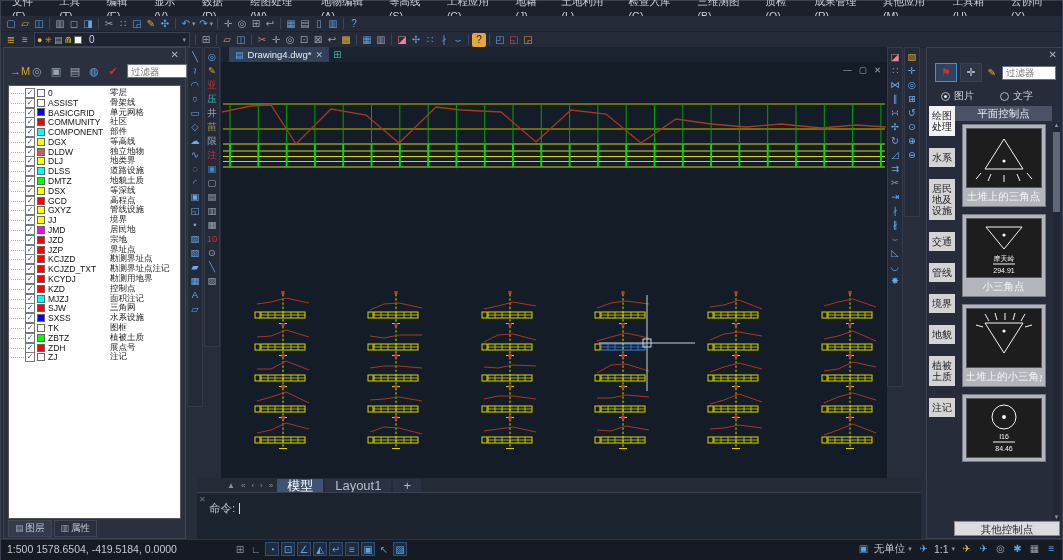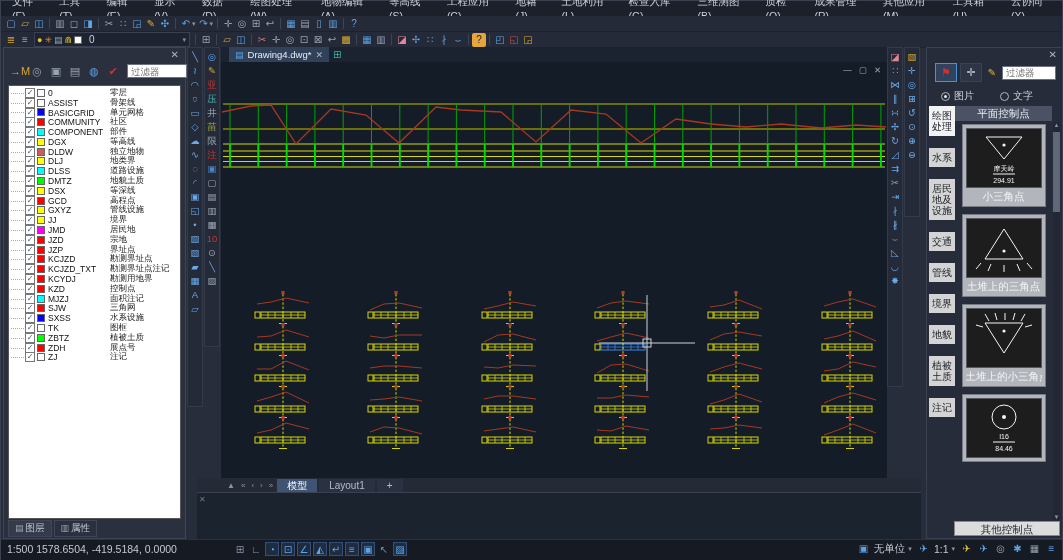--- a/index.html
+++ b/index.html
@@ -65,21 +65,21 @@
   #dwgtab .x{color:#aeb6c2;font-size:9px;}
   #newtab{color:#3ab0a0;font-size:10px;}
   #canvas{position:absolute;left:220px;top:61px;width:666px;height:416px;background:#141c28;overflow:hidden;}
   #wincontrols{position:absolute;right:6px;top:3px;display:flex;gap:7px;z-index:5;}
   #wincontrols span{color:#9aa3b2;font-size:8.5px;line-height:10px;cursor:default;}
 
   
   #modelbar{position:absolute;left:196px;top:477px;width:724px;height:14px;background:#242a36;
             display:flex;align-items:center;padding-left:28px;box-sizing:border-box;gap:2px;}
   .nav{color:#8a93a5;font-size:8px;padding:0 2px;}
-  .mtab{font-size:10px;color:#b6bdc9;background:#2a3140;padding:0 10px;line-height:13px;}
+  .mtab{font-size:13px;color:#b6bdc9;background:#2a3140;padding:0 10px;line-height:13px;}
   .mtab.on{background:#3f5374;color:#fff;}
   #cmd{position:absolute;left:196px;top:491px;width:724px;height:47px;background:#1b232f;
        border-top:1px solid #39404f;box-sizing:border-box;padding:2px 4px 0 12px;}
   #cmd .ln{color:#bac1cc;font-size:11.5px;line-height:12.5px;white-space:pre;}
   #cmd-close{position:absolute;left:2px;top:2px;color:#707a88;font-size:8px;}
   #cmd .prompt{margin-top:7px;display:flex;align-items:center;}
   .caret{display:inline-block;width:1px;height:11px;background:#d8dde5;margin-left:4px;}
 
   
   #rightpanel{position:absolute;left:925px;top:46px;width:137px;height:492px;background:#262c39;
@@ -994,20 +994,24 @@
       <span class="nav">»</span>
       <span class="mtab on">模型</span>
       <span class="mtab">Layout1</span>
       <span class="mtab">+</span>
     </div>
 
   <div id="cmd">
     <span id="cmd-close">✕</span>
     <div id="cmd-history">
       </div>
+    <div class="prompt">
+      <span class="ln">命令:</span>
+      <span class="caret"></span>
+    </div>
   </div>
 
   <div id="vtbC" class="vtb">
       <span class="ticon" style="color: rgb(224, 136, 152);">◪</span>
       <span class="ticon" style="color: rgb(106, 168, 232);">∷</span>
       <span class="ticon" style="color: rgb(106, 168, 232);">⋈</span>
       <span class="ticon" style="color: rgb(106, 168, 232);">∥</span>
       <span class="ticon" style="color: rgb(106, 168, 232);">∺</span>
       <span class="ticon" style="color: rgb(106, 168, 232);">✢</span>
       <span class="ticon" style="color: rgb(106, 168, 232);">↻</span>
@@ -1059,39 +1063,39 @@
         <div class="cat">管线</div>
         <div class="cat">境界</div>
         <div class="cat">地貌</div>
         <div class="cat">植被土质</div>
         <div class="cat">注记</div>
       </div>
     <div id="rp-sechead">平面控制点</div>
     <div id="rp-scroll">
         <div class="sym-card">
           <div class="sym-thumb"><svg width="74" height="58" viewBox="0 0 70 58" xmlns="http://www.w3.org/2000/svg">
-              <polygon points="17,8 53,8 35,30" fill="none" stroke="#f5f5f5"></polygon>
-              <circle cx="35" cy="16" r="1.6" fill="#f5f5f5"></circle>
-              <text x="35" y="42" fill="#f5f5f5" font-size="7" text-anchor="middle" font-family="Liberation Sans,sans-serif">摩天岭</text>
-              <line x1="24" y1="45" x2="46" y2="45" stroke="#f5f5f5" stroke-width="1"></line>
-              <text x="35" y="54" fill="#f5f5f5" font-size="7" text-anchor="middle" font-family="Liberation Sans,sans-serif">294.91</text>
-            </svg></div>
-          <div class="sym-label">小三角点</div>
-        </div>
-        <div class="sym-card">
-          <div class="sym-thumb"><svg width="74" height="58" viewBox="0 0 70 58" xmlns="http://www.w3.org/2000/svg">
               <polygon points="35,10 16,40 54,40" fill="none" stroke="#f5f5f5"></polygon>
               <circle cx="35" cy="32" r="1.6" fill="#f5f5f5"></circle>
               <line x1="12" y1="44" x2="7" y2="50" stroke="#f5f5f5" stroke-width="1"></line>
               <line x1="22" y1="45" x2="19" y2="52" stroke="#f5f5f5" stroke-width="1"></line>
               <line x1="35" y1="46" x2="35" y2="53" stroke="#f5f5f5" stroke-width="1"></line>
               <line x1="48" y1="45" x2="51" y2="52" stroke="#f5f5f5" stroke-width="1"></line>
               <line x1="58" y1="44" x2="63" y2="50" stroke="#f5f5f5" stroke-width="1"></line>
             </svg></div>
           <div class="sym-label">土堆上的三角点</div>
+        </div>
+        <div class="sym-card">
+          <div class="sym-thumb"><svg width="74" height="58" viewBox="0 0 70 58" xmlns="http://www.w3.org/2000/svg">
+              <polygon points="17,8 53,8 35,30" fill="none" stroke="#f5f5f5"></polygon>
+              <circle cx="35" cy="16" r="1.6" fill="#f5f5f5"></circle>
+              <text x="35" y="42" fill="#f5f5f5" font-size="7" text-anchor="middle" font-family="Liberation Sans,sans-serif">摩天岭</text>
+              <line x1="24" y1="45" x2="46" y2="45" stroke="#f5f5f5" stroke-width="1"></line>
+              <text x="35" y="54" fill="#f5f5f5" font-size="7" text-anchor="middle" font-family="Liberation Sans,sans-serif">294.91</text>
+            </svg></div>
+          <div class="sym-label">小三角点</div>
         </div>
         <div class="sym-card">
           <div class="sym-thumb"><svg width="74" height="58" viewBox="0 0 70 58" xmlns="http://www.w3.org/2000/svg">
               <polygon points="16,14 54,14 35,44" fill="none" stroke="#f5f5f5"></polygon>
               <circle cx="35" cy="22" r="1.6" fill="#f5f5f5"></circle>
               <line x1="20" y1="12" x2="16" y2="5" stroke="#f5f5f5" stroke-width="1"></line>
               <line x1="28" y1="11" x2="26" y2="4" stroke="#f5f5f5" stroke-width="1"></line>
               <line x1="36" y1="11" x2="36" y2="4" stroke="#f5f5f5" stroke-width="1"></line>
               <line x1="44" y1="11" x2="46" y2="4" stroke="#f5f5f5" stroke-width="1"></line>
               <line x1="52" y1="12" x2="56" y2="5" stroke="#f5f5f5" stroke-width="1"></line>

